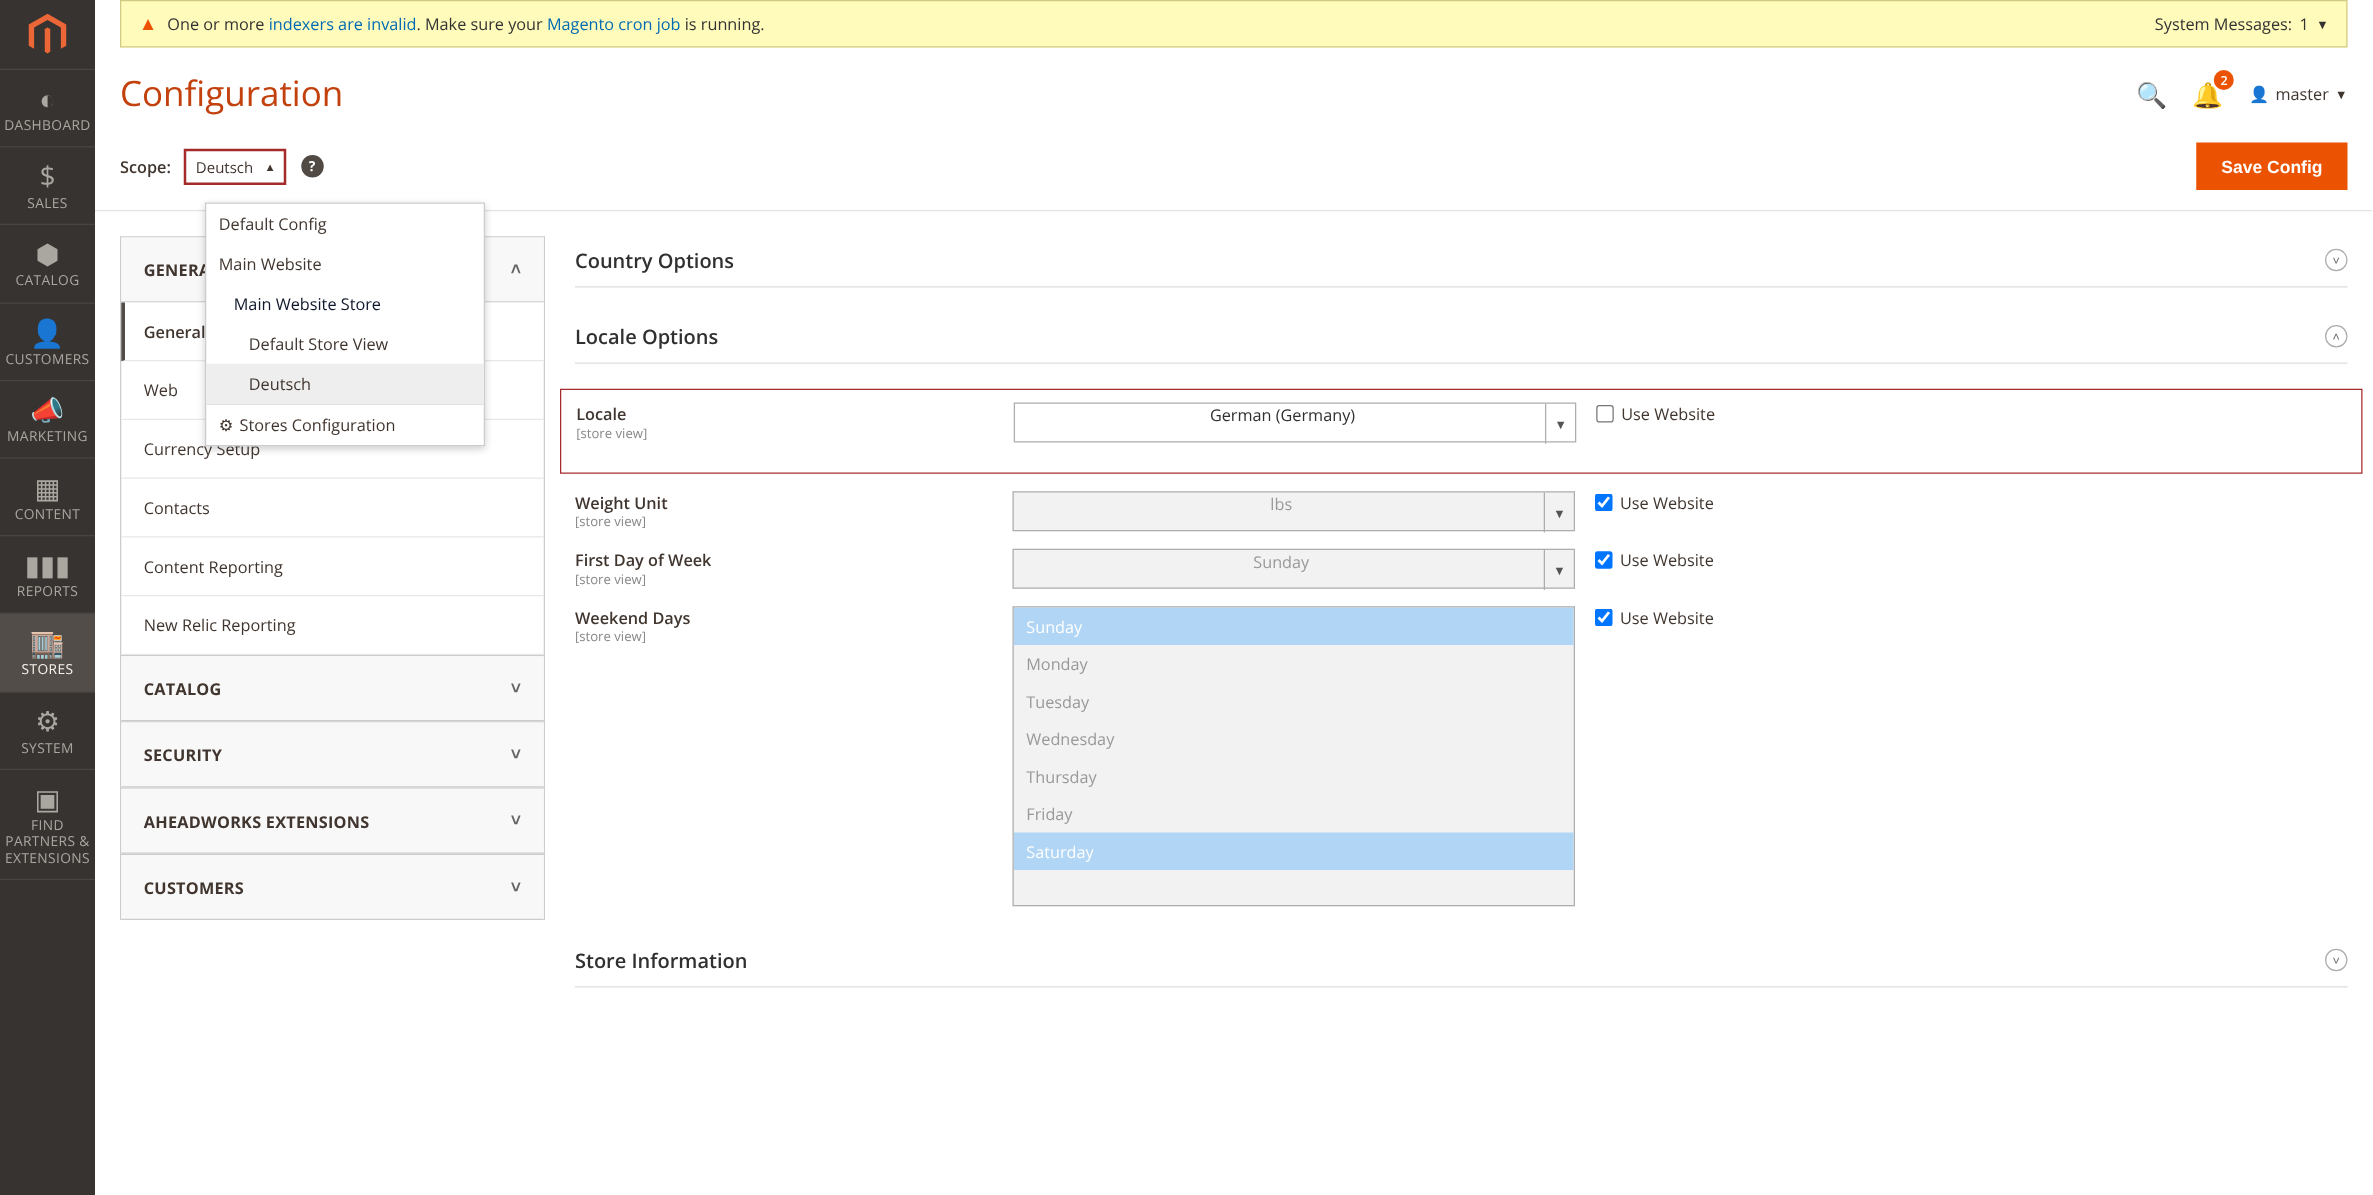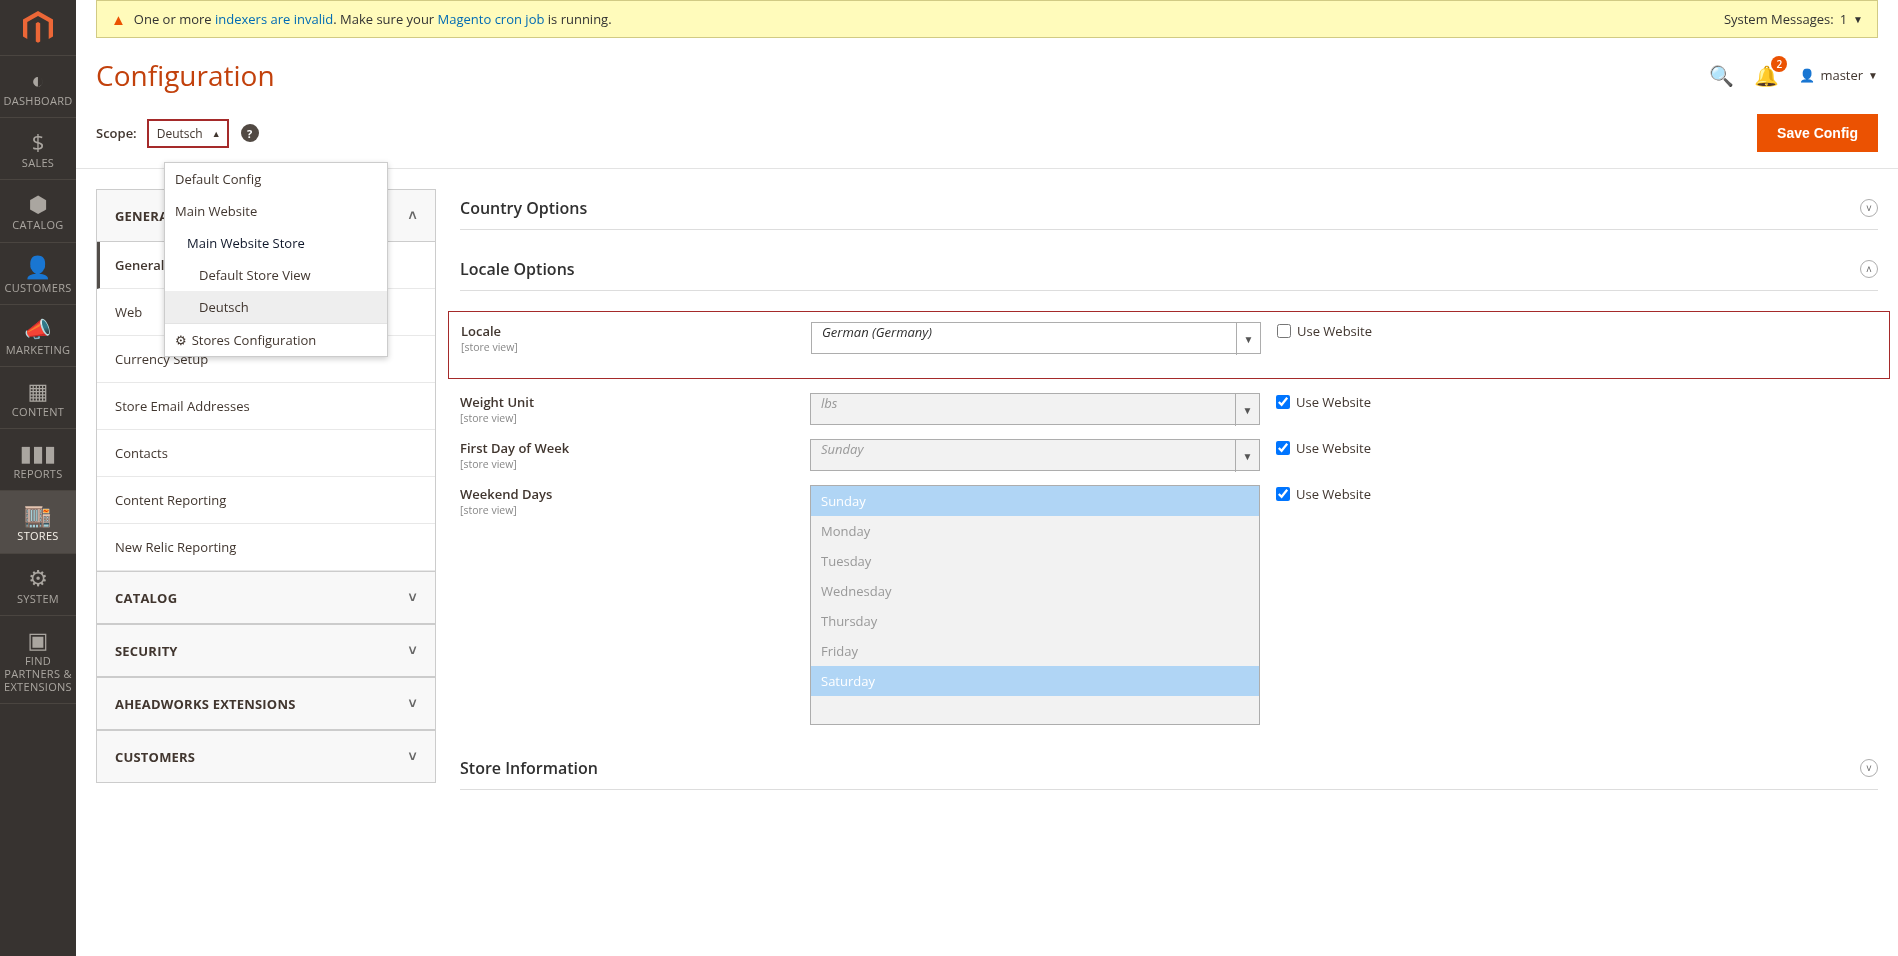--- a/index.html
+++ b/index.html
@@ -63,21 +63,21 @@
 .section-body { margin-bottom: 24px; }
 
 .field-row { display: flex; align-items: flex-start; margin-bottom: 14px; }
 .field-label { width: 350px; text-align: left; padding-right: 14px; font-size: 13px; }
 .field-label .lbl { font-weight: 600; }
 .field-label .scope-note { font-size: 10.5px; color: #888; display: block; }
 .field-control { flex: 0 0 450px; }
 .field-extra { padding-left: 16px; font-size: 13px; display: flex; align-items: center; gap: 6px; }
 .field-extra input[type="checkbox"] { width: 14px; height: 14px; }
 
-.sel-control { width: 100%; height: 32px; border: 1px solid #adadad; background: #fff; padding: 0 30px 0 10px; font-size: 13px; color: #303030; position: relative; text-align: left; font-style: italic; }
+.sel-control { width: 100%; height: 32px; border: 1px solid #adadad; background: #fff; padding: 0 30px 0 10px; font-size: 13px; color: #303030; position: relative; text-align: center; }
 .sel-control.disabled { background: #f2f2f2; color: #999; }
 .sel-btn { position: absolute; right: 0; top: 0; width: 24px; height: 32px; border-left: 1px solid #adadad; display: flex; align-items: center; justify-content: center; font-size: 10px; color: #555; }
 .sel-wrap { position: relative; }
 .highlight-box { border: 1px solid #a52a2a; padding: 10px 12px; margin: 0 -12px 14px; }
 
 .multiselect { border: 1px solid #adadad; background: #f2f2f2; height: 240px; overflow-y: auto; font-size: 13px; position: relative; }
 .multiselect .opt { padding: 6px 10px; color: #999; }
 .multiselect .opt.sel { background: #b0d5f5; color: #fff; }
 
 </style>
@@ -189,21 +189,20 @@
       <div class="cfg-nav">
         <div class="cfg-group">
           <div class="cfg-group-head">
             <span>GENERAL</span>
             <span class="chev">˄</span>
           </div>
           <div class="cfg-items" id="general-items">
               <div class="cfg-item active">General</div>
               <div class="cfg-item">Web</div>
               <div class="cfg-item">Currency Setup</div>
-              <div class="cfg-item">Store Email Addresses</div>
               <div class="cfg-item">Contacts</div>
               <div class="cfg-item">Content Reporting</div>
               <div class="cfg-item">New Relic Reporting</div>
             </div>
         </div>
         <div class="cfg-group">
           <div class="cfg-group-head">
             <span>CATALOG</span>
             <span class="chev">˅</span>
           </div>

